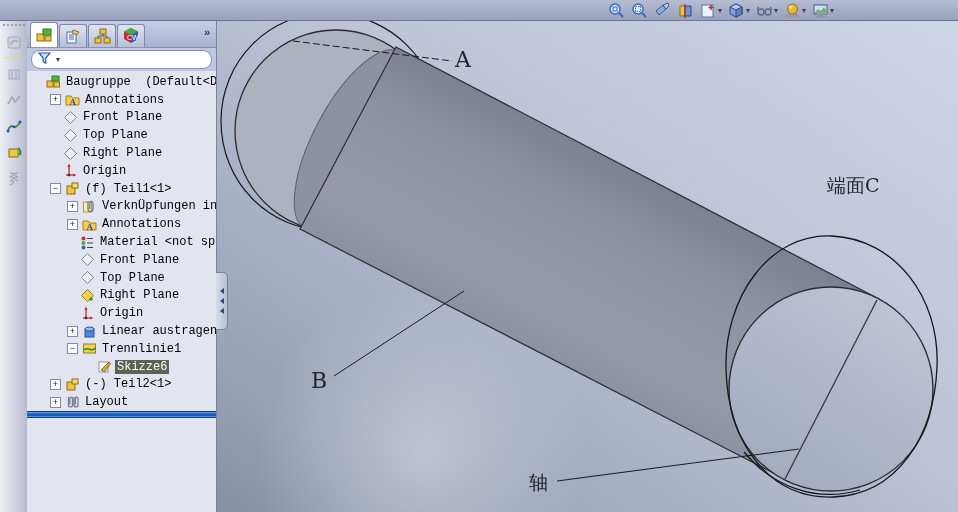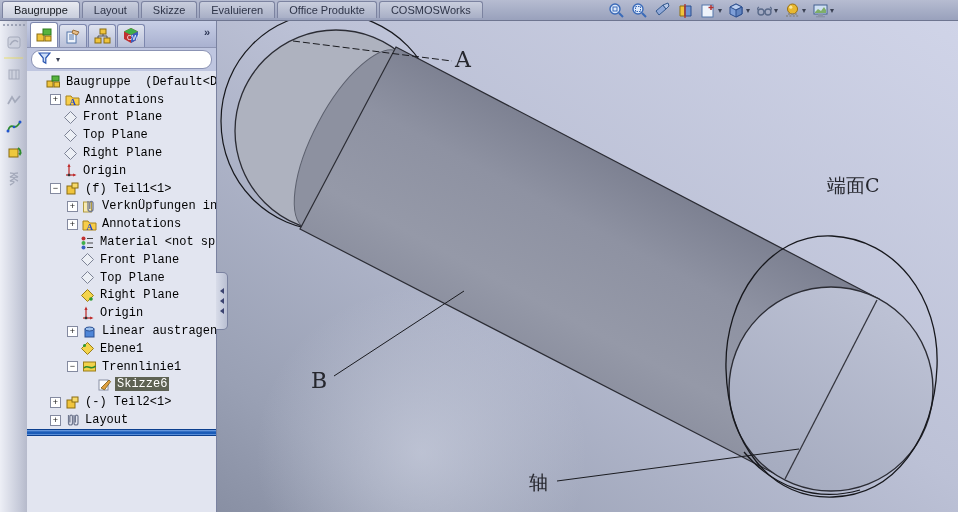--- a/index.html
+++ b/index.html
@@ -106,28 +106,20 @@
       <line x1="557" y1="481" x2="799" y2="449" stroke="#1a1b20" stroke-width="1"></line>
 
       <text x="455" y="67" font-size="22" fill="#26272e" font-family="DejaVu Serif, Liberation Serif, serif">A</text>
       <text x="311" y="388" font-size="22" fill="#26272e" font-family="DejaVu Serif, Liberation Serif, serif">B</text>
       <text x="827" y="192" font-size="19" fill="#26272e" font-family="DejaVu Serif, Liberation Serif, serif">端面C</text>
       <text x="529" y="489" font-size="19" fill="#26272e" font-family="DejaVu Serif, Liberation Serif, serif">轴</text>
     </svg>
   </div>
 
   <div class="topbar">
-    <div class="cmdtabs" id="cmd-tabs">
-        <div class="cmdtab active">Baugruppe</div>
-        <div class="cmdtab">Layout</div>
-        <div class="cmdtab">Skizze</div>
-        <div class="cmdtab">Evaluieren</div>
-        <div class="cmdtab">Office Produkte</div>
-        <div class="cmdtab">COSMOSWorks</div>
-      </div>
     <div class="viewtb" id="view-toolbar">
         <span class="vtbtn">
           <svg width="17" height="17" viewBox="0 0 17 17">
             <circle cx="7" cy="7" r="5" fill="#dce8fa" stroke="#3a6ab8" stroke-width="1.4"></circle>
             <rect x="5" y="5" width="4" height="4" fill="none" stroke="#3a6ab8"></rect>
             <line x1="11" y1="11" x2="15" y2="15" stroke="#3a6ab8" stroke-width="2"></line>
           </svg>
         </span>
         <span class="vtbtn">
           <svg width="17" height="17" viewBox="0 0 17 17">
@@ -347,24 +339,20 @@
               <line x1="6" y1="2" x2="6" y2="12" stroke="#c03030" stroke-width="1.3"></line>
               <polygon points="6,0.5 4.4,4 7.6,4" fill="#c03030"></polygon>
               <line x1="3" y1="12" x2="12" y2="12" stroke="#c03030" stroke-width="1.3"></line>
               <polygon points="13.5,12 10,10.4 10,13.6" fill="#c03030"></polygon>
               <rect x="4.8" y="10.8" width="2.4" height="2.4" fill="#333"></rect>
             </svg></span><span class="lbl">Origin</span></div>
         <div class="trow" style="padding-left: 40px;"><span class="expbox">+</span><span class="ticon"><svg width="15" height="15" viewBox="0 0 15 15">
               <rect x="3" y="5" width="9" height="8" fill="#4f86d8" stroke="#2a4f92"></rect>
               <ellipse cx="7.5" cy="5" rx="4.5" ry="2" fill="#9cc0ee" stroke="#2a4f92"></ellipse>
             </svg></span><span class="lbl">Linear austragen1</span></div>
-        <div class="trow" style="padding-left: 40px;"><span class="expspace"></span><span class="ticon"><svg width="15" height="15" viewBox="0 0 15 15">
-              <polygon points="7.5,1.5 13.5,7.5 7.5,13.5 1.5,7.5" fill="#f4d44c" stroke="#9a7d18"></polygon>
-              <circle cx="4.5" cy="4.5" r="1.5" fill="#2e9b2e"></circle>
-            </svg></span><span class="lbl">Ebene1</span></div>
         <div class="trow" style="padding-left: 40px;"><span class="expbox">−</span><span class="ticon"><svg width="15" height="15" viewBox="0 0 15 15">
               <rect x="1.5" y="3" width="12" height="9" fill="#f2d24a" stroke="#9a7d18"></rect>
               <path d="M2,9 C6,5 9,12 13.5,7" fill="none" stroke="#2d8a2d" stroke-width="1.4"></path>
             </svg></span><span class="lbl">Trennlinie1</span></div>
         <div class="trow" style="padding-left: 57px;"><span class="expspace"></span><span class="ticon"><svg width="15" height="15" viewBox="0 0 15 15">
               <rect x="2" y="3" width="9" height="10" fill="#fff" stroke="#8890a4"></rect>
               <path d="M4,11 L12,3 l1.6,1.6 L7.5,12.8 z" fill="#e0a040" stroke="#7a5a10" stroke-width="0.8"></path>
             </svg></span><span class="lbl sel">Skizze6</span></div>
         <div class="trow" style="padding-left: 23px;"><span class="expbox">+</span><span class="ticon"><svg width="15" height="15" viewBox="0 0 15 15">
               <rect x="2" y="5" width="8" height="8" fill="#f0c43c" stroke="#8a6d10"></rect>

